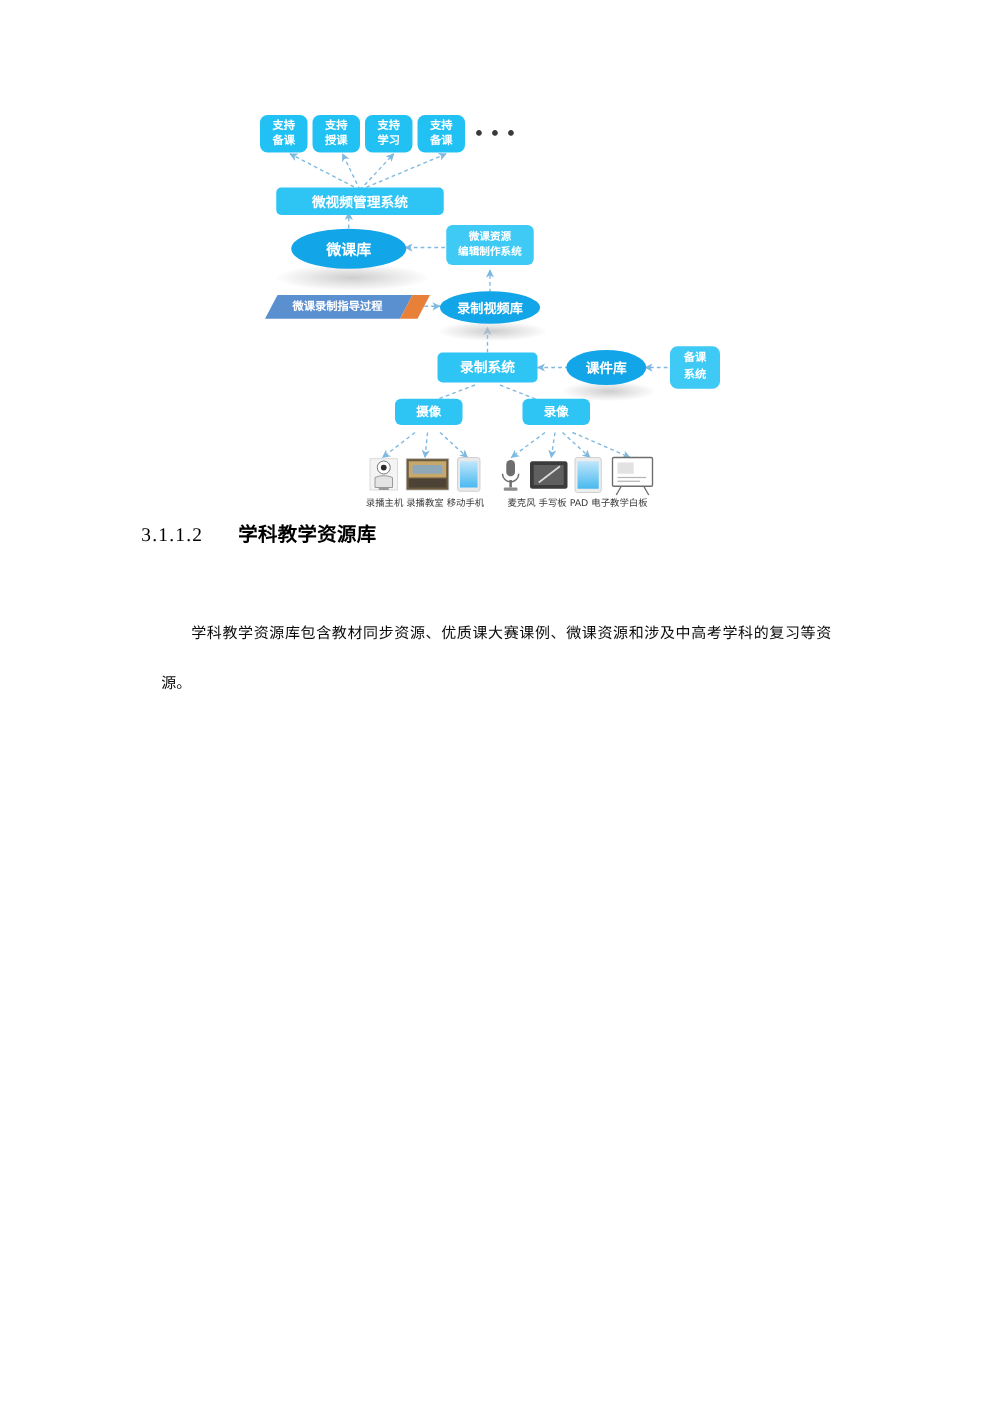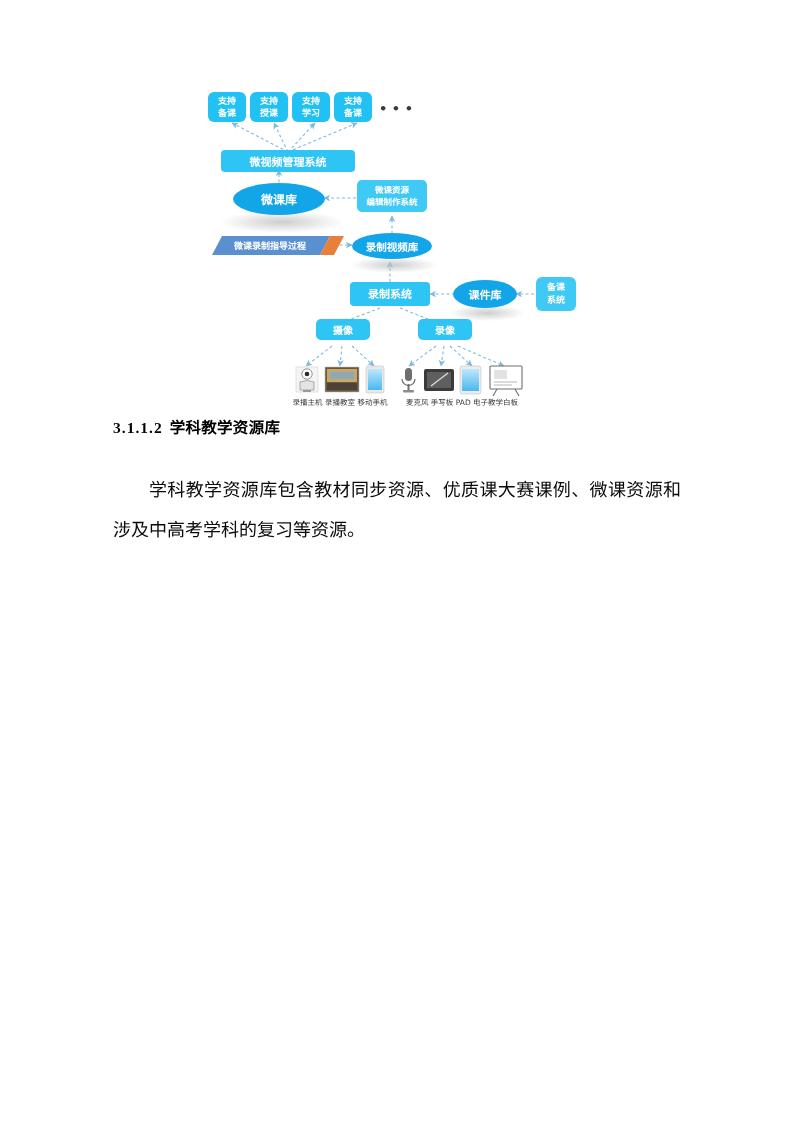--- a/index.html
+++ b/index.html
@@ -61,33 +61,33 @@
     margin: 0;
     padding: 0;
     font-family: "DejaVu Sans", "Liberation Sans", sans-serif;
     font-size: 15.5px;
     font-weight: bold;
     color: #000000;
     letter-spacing: 0.3px;
   }
   h3.heading .num {
     font-family: "Liberation Serif", "DejaVu Serif", serif;
-    font-weight: bold;
+    font-weight: normal;
     letter-spacing: 1px;
     text-align: center;
   }
   h3.heading .ttl {
-    margin-left: 7px;
+    margin-left: 28px;
     font-family: Liberation Mono, monospace;
   }
 
   p.body {
-    margin: 0;
+    margin: 16px;
     font-family: "Liberation Serif", "DejaVu Serif", serif;
-    font-size: 18px;
+    font-size: 12px;
     line-height: 40px;
     text-align: justify;
     text-justify: inter-ideograph;
     text-indent: 2em;
     color: #0b0b0b;
   }
 
   .sp-h1 { height: 32px; }
   .sp-p1 { height: 27px; }
   .sp-h2 { height: 24px; }

